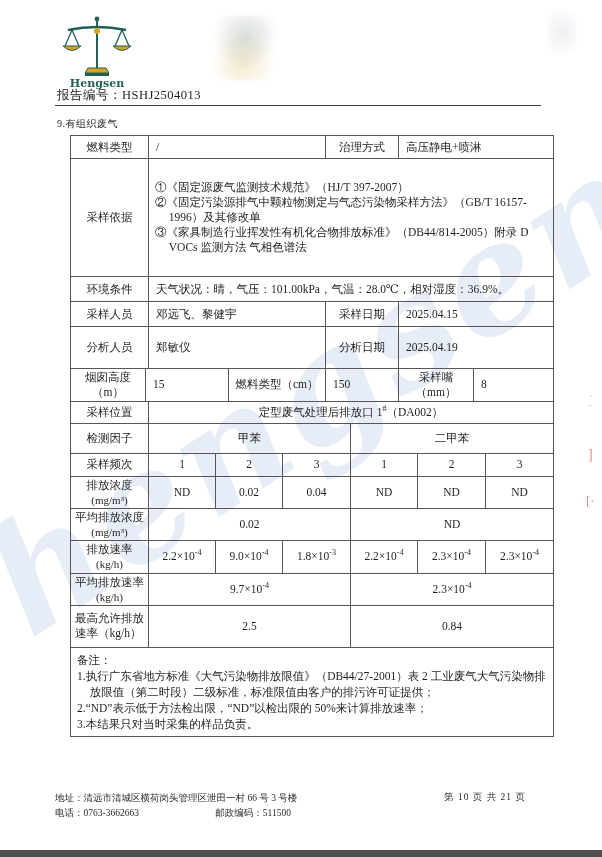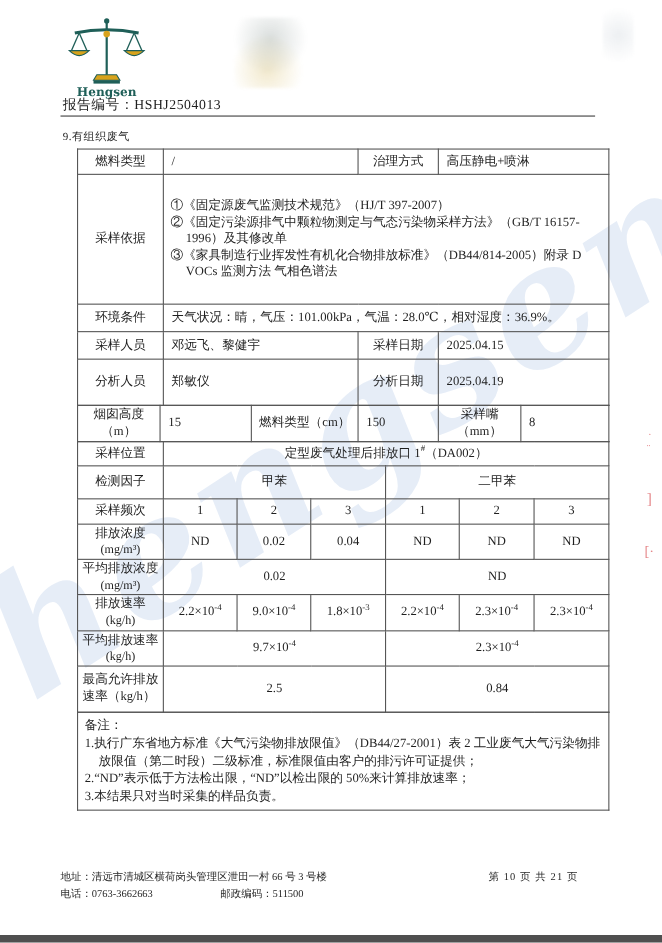--- a/index.html
+++ b/index.html
@@ -59,21 +59,21 @@
   .unit-line{display:block;font-size:11px;text-align:center;}
   sup{font-size:8px;line-height:0;}
   td.notes-cell{text-align:left;vertical-align:top;padding:4px 6px;line-height:16px;font-size:11.5px;}
   .notes-wrap{display:flex;flex-direction:column;}
   .notes-label{flex:0 0 auto;white-space:nowrap;}
   .note-item{padding-left:1.1em;text-indent:-1.1em;}
   
   .red-mark{position:absolute;z-index:3;color:rgba(215,70,75,0.65);font-size:10px;line-height:1;}
   
   .footer{position:absolute;left:55px;top:791px;width:492px;z-index:2;font-size:9.5px;line-height:15px;color:#2a2a2a;}
-  .footer-row2 span.post{margin-left:59px;}
+  .footer-row2 span.post{margin-left:74px;}
   .page-info{position:absolute;left:444px;top:791px;z-index:2;font-size:9.5px;color:#2a2a2a;letter-spacing:1px;}
   .scan-bar{position:absolute;left:0;top:850px;width:602px;height:7px;background:#4f4f4f;z-index:4;}
   .brand-text{font-family:"DejaVu Serif",serif;font-weight:bold;}
 </style>
 </head>
 <body>
 
 <div class="watermark">hengsen</div>
 
 <div class="logo">

